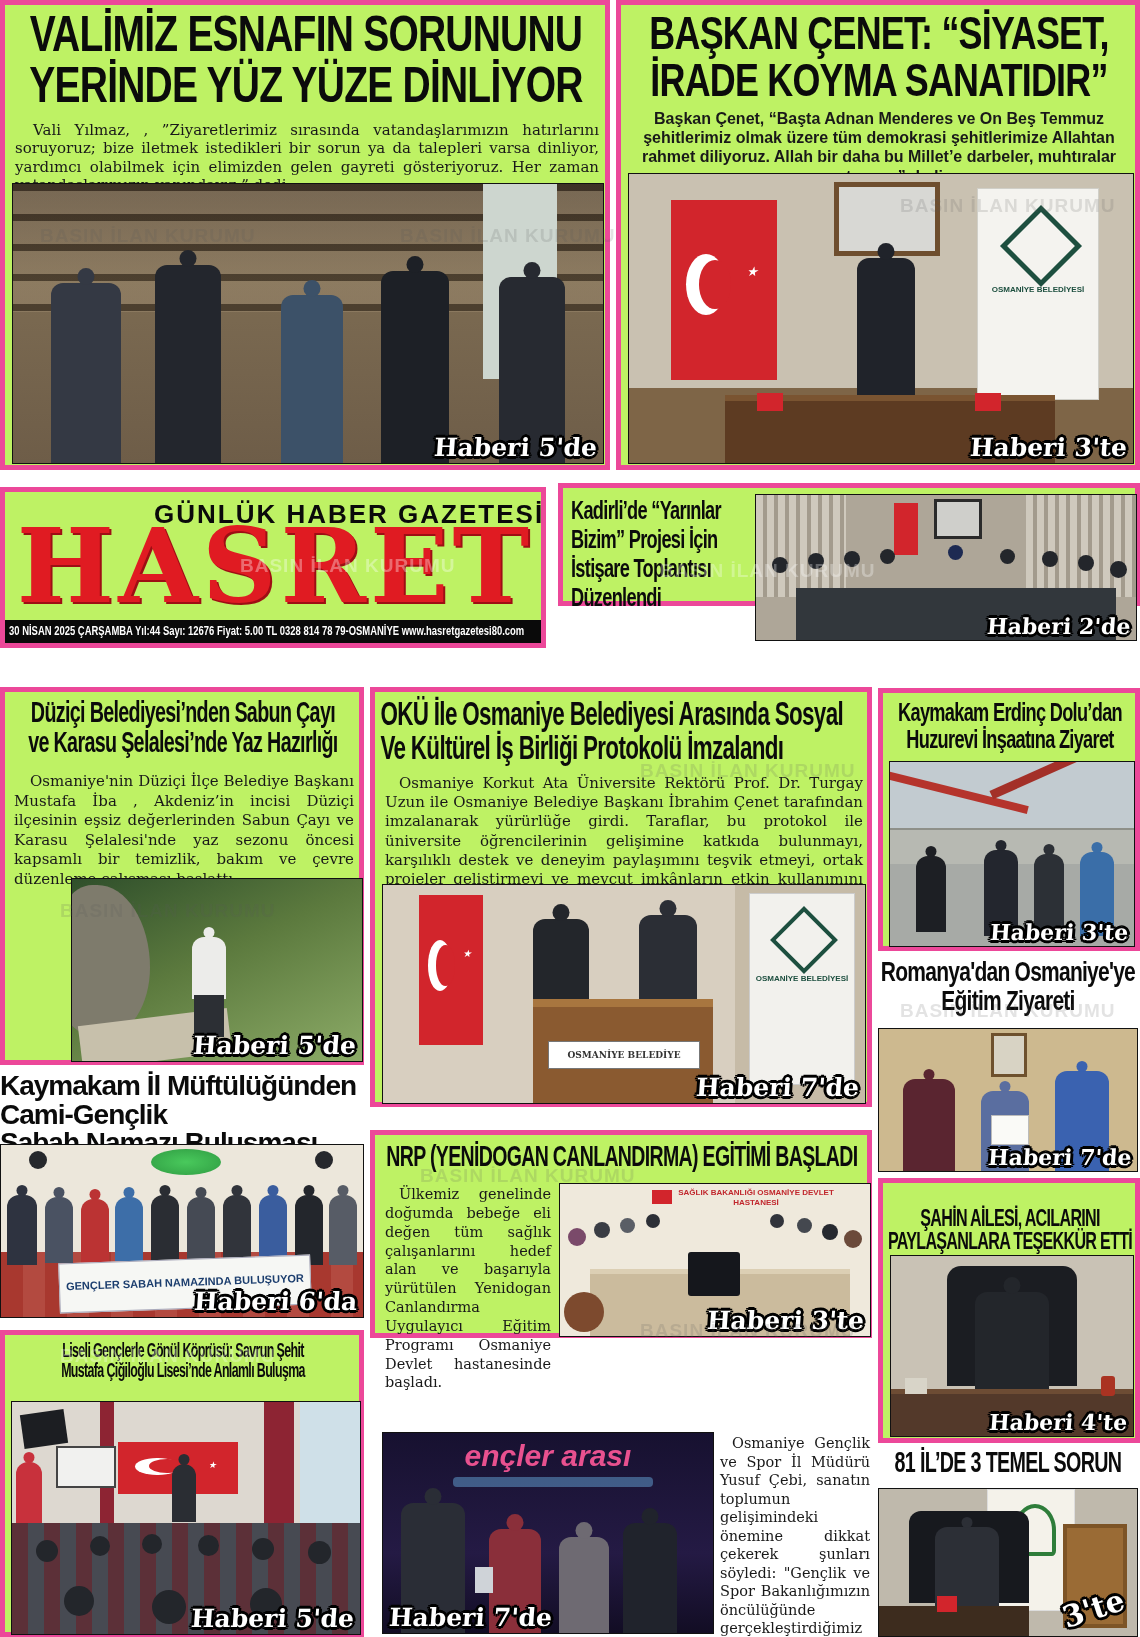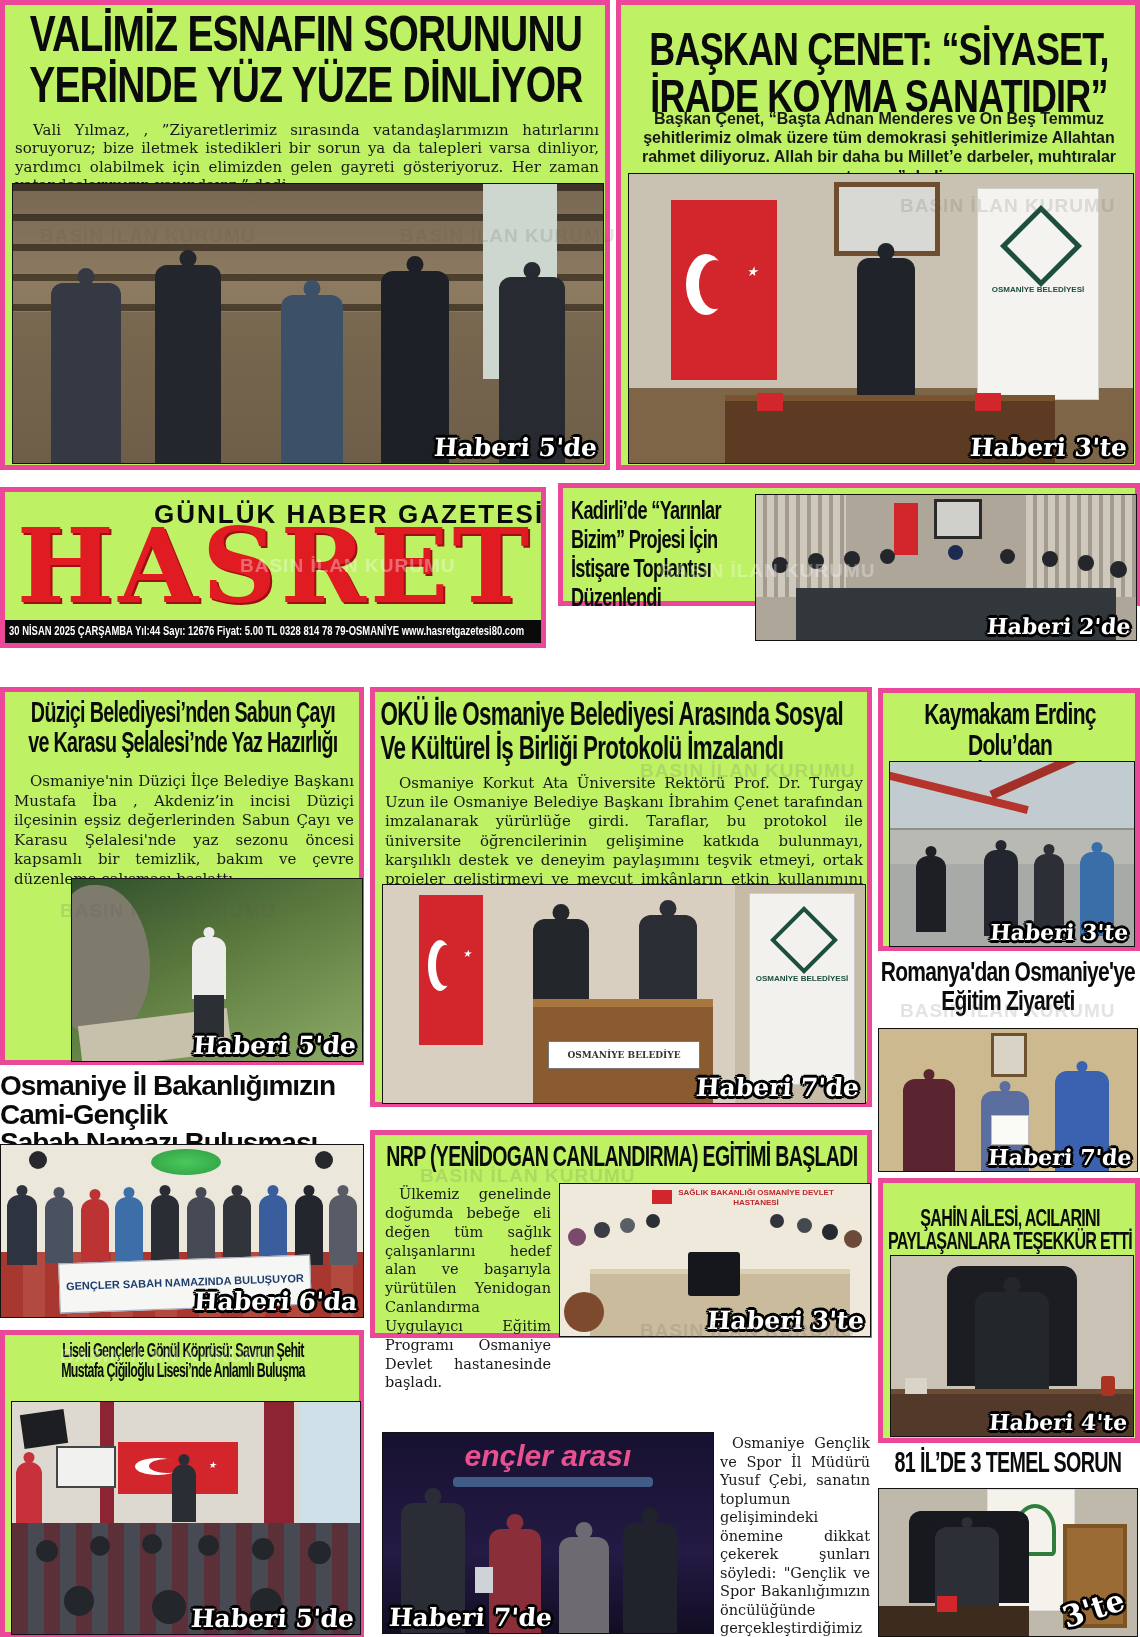--- a/index.html
+++ b/index.html
@@ -71,21 +71,21 @@
       <div class="fig" style="left:38px;bottom:0;width:70px;height:180px;background:#343944;"></div>
       <div class="fig" style="left:142px;bottom:0;width:66px;height:198px;background:#23262d;"></div>
       <div class="fig" style="left:268px;bottom:0;width:62px;height:168px;background:#3c5168;"></div>
       <div class="fig" style="left:368px;bottom:0;width:68px;height:192px;background:#1d2026;"></div>
       <div class="fig" style="left:486px;bottom:0;width:66px;height:186px;background:#272a31;"></div>
       <span class="cap">Haberi 5'de</span>
     </div>
   </div>
 
   <div class="box" style="left:616px;top:0;width:524px;height:470px;">
-    <div class="hl" style="left:0;top:5px;width:516px;font-size:46px;margin-top:16px;">
+    <div class="hl" style="left:0;top:5px;width:516px;font-size:46px;">
       <div class="cond c78">
         <span>BAŞKAN ÇENET: “SİYASET,</span>
         <span>İRADE KOYMA SANATIDIR”</span>
       </div>
     </div>
     <div class="copy" style="left:8px;top:104px;width:500px;font-size:16px;line-height:1.2;text-align:center;font-family:'Liberation Sans',sans-serif;font-weight:bold;">Başkan  Çenet,  “Başta Adnan Menderes ve On Beş Temmuz şehitlerimiz olmak üzere tüm demokrasi şehitlerimize Allahtan rahmet diliyoruz. Allah bir daha bu Millet’e darbeler, muhtıralar yaşatmasın” dedi.</div>
     <div class="photo" style="left:7px;top:168px;width:504px;height:289px;background:#c9c1b1;">
       <div class="abs" style="left:0;bottom:0;width:100%;height:26%;background:#7e6547;"></div>
       <div class="plate" style="left:205px;top:8px;width:96px;height:64px;border:5px solid #6e4e2e;background:#d8d8d4;"></div>
       <div class="tflag" style="left:42px;top:26px;width:106px;height:180px;">
@@ -153,21 +153,21 @@
       <div class="abs" style="left:8px;bottom:0;width:150px;height:44px;background:#c7c0ab;transform:rotate(-7deg);"></div>
       <div class="fig figsm" style="left:120px;top:58px;width:34px;height:62px;background:#ececea;"></div>
       <div class="abs" style="left:122px;top:116px;width:30px;height:42px;background:#2c2f34;"></div>
       <span class="cap">Haberi 5'de</span>
     </div>
   </div>
 
   <div class="sec" style="left:0;top:1072px;width:364px;height:248px;">
     <div class="hl" style="left:0;top:0;width:364px;font-size:28px;">
       <div class="cond c66 left">
-        <span>Osmaniye İl Bakanlığımızın Cami-Gençlik</span>
+        <span>Kaymakam İl Müftülüğünden Cami-Gençlik</span>
         <span>Sabah Namazı Buluşması Yapıldı</span>
       </div>
     </div>
     <div class="photo" style="left:0;top:72px;width:362px;height:172px;background:#ece7db;">
       <div class="abs" style="left:150px;top:4px;width:70px;height:26px;border-radius:50%;background:radial-gradient(#49c95c,#2f9c42);"></div>
       <div class="abs" style="left:28px;top:6px;width:18px;height:18px;border-radius:50%;background:#26282c;"></div>
       <div class="abs" style="right:30px;top:6px;width:18px;height:18px;border-radius:50%;background:#26282c;"></div>
       <div class="abs" style="left:0;bottom:0;width:100%;height:38%;background:repeating-linear-gradient(90deg,#a8382f 0 22px,#b34a40 22px 44px);"></div>
       <div class="fig figsm" style="left:6px;bottom:52px;width:30px;height:70px;background:#2e3340;"></div>
       <div class="fig figsm" style="left:44px;bottom:54px;width:28px;height:66px;background:#4a5262;"></div>
@@ -279,21 +279,21 @@
       <div class="fig" style="left:106px;bottom:0;width:52px;height:104px;background:#8a2f3a;"></div>
       <div class="fig" style="left:176px;bottom:0;width:50px;height:96px;background:#6e6a72;"></div>
       <div class="fig" style="left:240px;bottom:0;width:54px;height:110px;background:#20232c;"></div>
       <div class="abs" style="left:92px;bottom:40px;width:18px;height:26px;background:#cfd3d8;"></div>
       <span class="cap" style="left:6px;right:auto;">Haberi 7'de</span>
     </div>
     <div class="copy" style="left:352px;top:90px;width:150px;font-size:14.5px;line-height:1.28;text-indent:12px;">Osmaniye Gençlik ve Spor İl Müdürü Yusuf Çebi, sanatın toplumun gelişimindeki önemine dikkat çekerek şunları söyledi: "Gençlik ve Spor Bakanlığımızın öncülüğünde gerçekleştirdiğimiz Türkiye Kültür ve Sanat Yarışmaları, kültürümüzü yaşatma, sanata yön verme ve gençlerimizin içindeki cevherleri ortaya çıkarma açısından büyük önem taşımaktadır.</div>
   </div>
 
   <div class="box" style="left:878px;top:688px;width:262px;height:263px;">
-    <div class="hl" style="left:0;top:6px;width:254px;font-size:30px;">
+    <div class="hl" style="left:0;top:6px;width:254px;font-size:26px;">
       <div class="cond c70">
         <span>Kaymakam Erdinç Dolu’dan</span>
         <span>Huzurevi İnşaatına Ziyaret</span>
       </div>
     </div>
     <div class="photo" style="left:6px;top:68px;width:244px;height:184px;background:linear-gradient(180deg,#c2cbd0 0 45%,#a7aaa6 45% 100%);">
       <div class="abs" style="left:-10px;top:26px;width:150px;height:8px;background:#b5342c;transform:rotate(14deg);"></div>
       <div class="abs" style="right:-20px;top:-6px;width:170px;height:9px;background:#a33028;transform:rotate(-24deg);"></div>
       <div class="abs" style="left:0;top:66px;width:100%;height:34px;background:#b7b9b2;border-top:2px solid #8e9089;"></div>
       <div class="fig figsm" style="left:26px;bottom:14px;width:30px;height:76px;background:#1d1f24;"></div>

